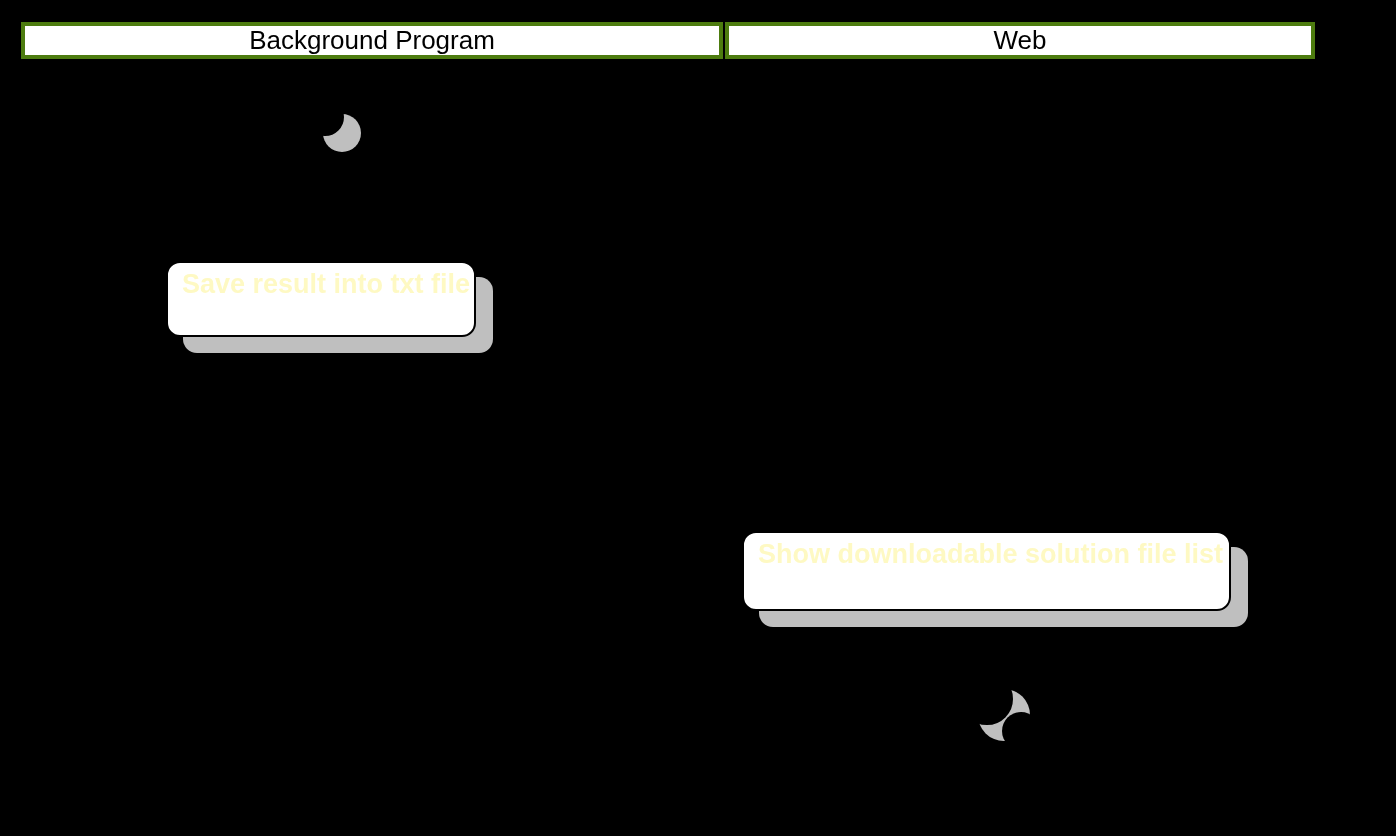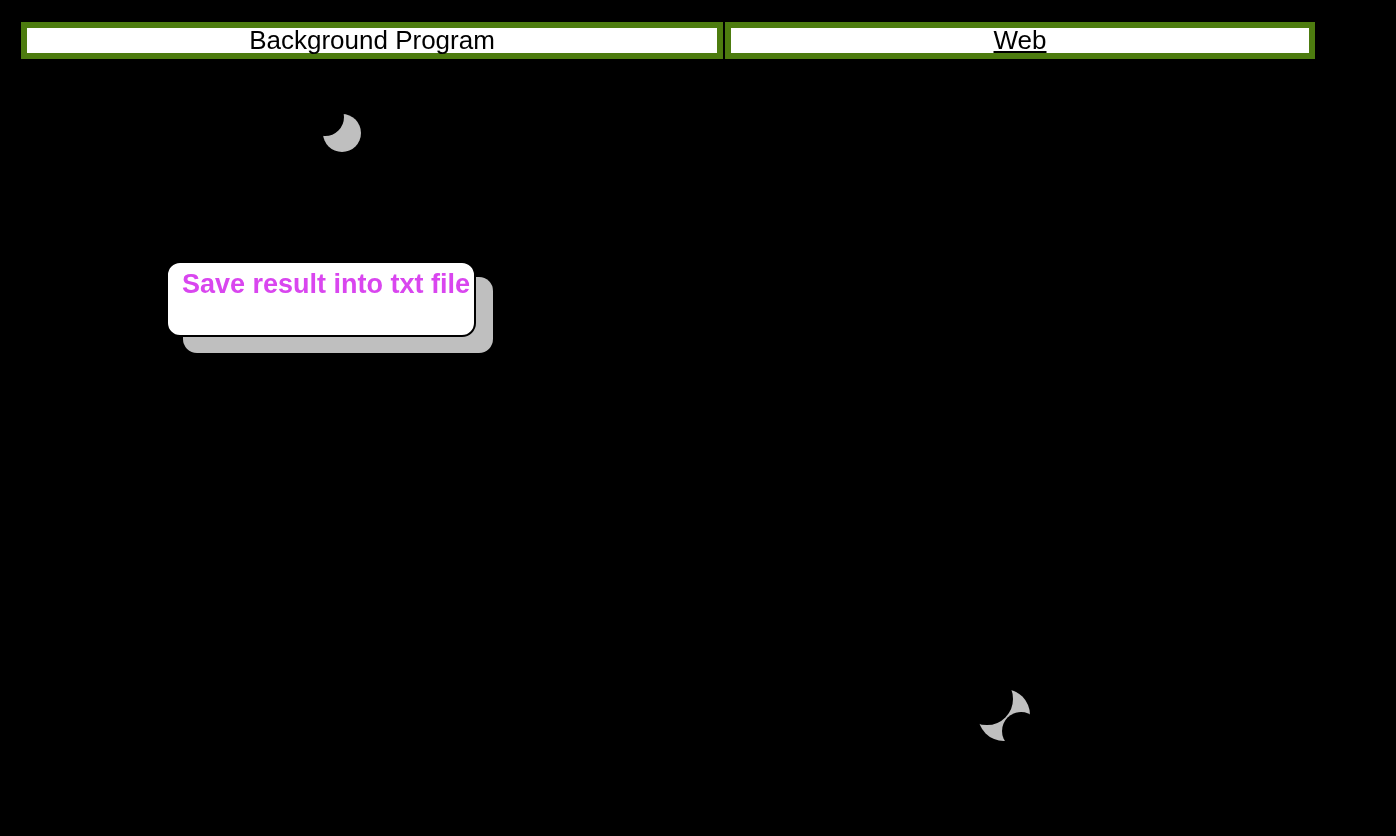--- a/index.html
+++ b/index.html
@@ -21,21 +21,21 @@
     left: 0; top: 0;
     width: 1396px;
     height: 836px;
     background: #000000;
   }
 
   
   .lane-header {
     position: absolute;
     background: #ffffff;
-    border: 6px solid #4d7c0f;
+    border: 4px solid #4d7c0f;
     box-sizing: border-box;
     display: flex;
     align-items: center;
     justify-content: center;
     color: #000000;
     font-size: 26px;
     font-weight: normal;
     line-height: 1;
     letter-spacing: 0px;
   }
@@ -48,21 +48,20 @@
     left: 21px;
     top: 22px;
     width: 702px;
     height: 37px;
   }
   #lane-header-web {
     left: 725px;
     top: 22px;
     width: 590px;
     height: 37px;
-    text-decoration: underline;
   }
 
   
   .activity {
     position: absolute;
     box-sizing: border-box;
   }
   .activity-shadow {
     position: absolute;
     left: 17px;
@@ -82,21 +81,21 @@
     background: #ffffff;
     border: 2px solid #000000;
     border-radius: 14px;
     box-sizing: border-box;
   }
   .activity-label {
     position: absolute;
     left: 16px;
     top: 6px;
     right: 10px;
-    color: #d946ef;
+    color: #fef9c3;
     font-size: 27px;
     font-weight: bold;
     line-height: 1.28;
     white-space: nowrap;
   }
 
   #activity-save-result {
     left: 166px;
     top: 261px;
     width: 310px;
@@ -239,20 +238,25 @@
     <div class="node-disc"></div>
   </div>
 
   <div class="activity" id="activity-save-result">
     <div class="activity-shadow"></div>
     <div class="activity-box"></div>
     <div class="activity-label">Save result into txt file</div>
   </div>
 
 
+  <div class="activity" id="activity-show-file-list">
+    <div class="activity-shadow"></div>
+    <div class="activity-box"></div>
+    <div class="activity-label">Show downloadable solution file list</div>
+  </div>
 
   <div class="node" id="node-end">
     <div class="node-shadow-ring">
       <div class="node-shadow-ring-cut"></div>
     </div>
     <div class="node-ring-outer"></div>
     <div class="node-ring-inner"></div>
   </div>
 
 </div>

